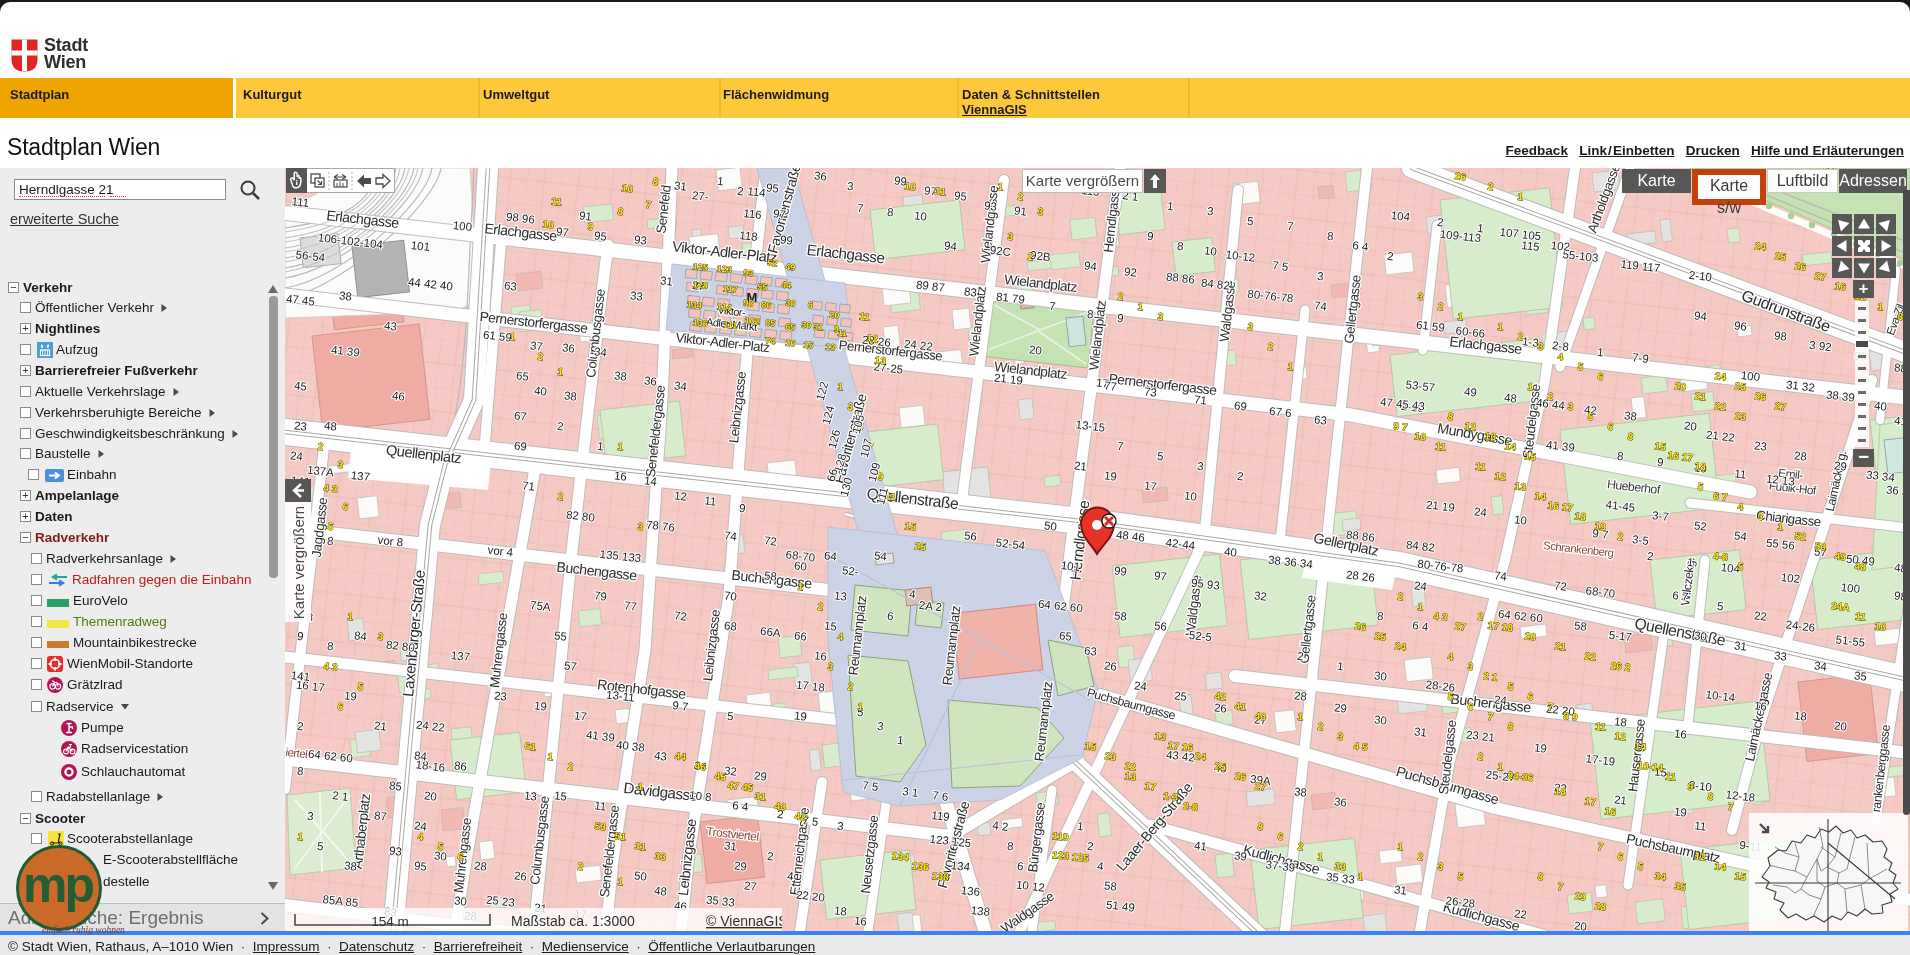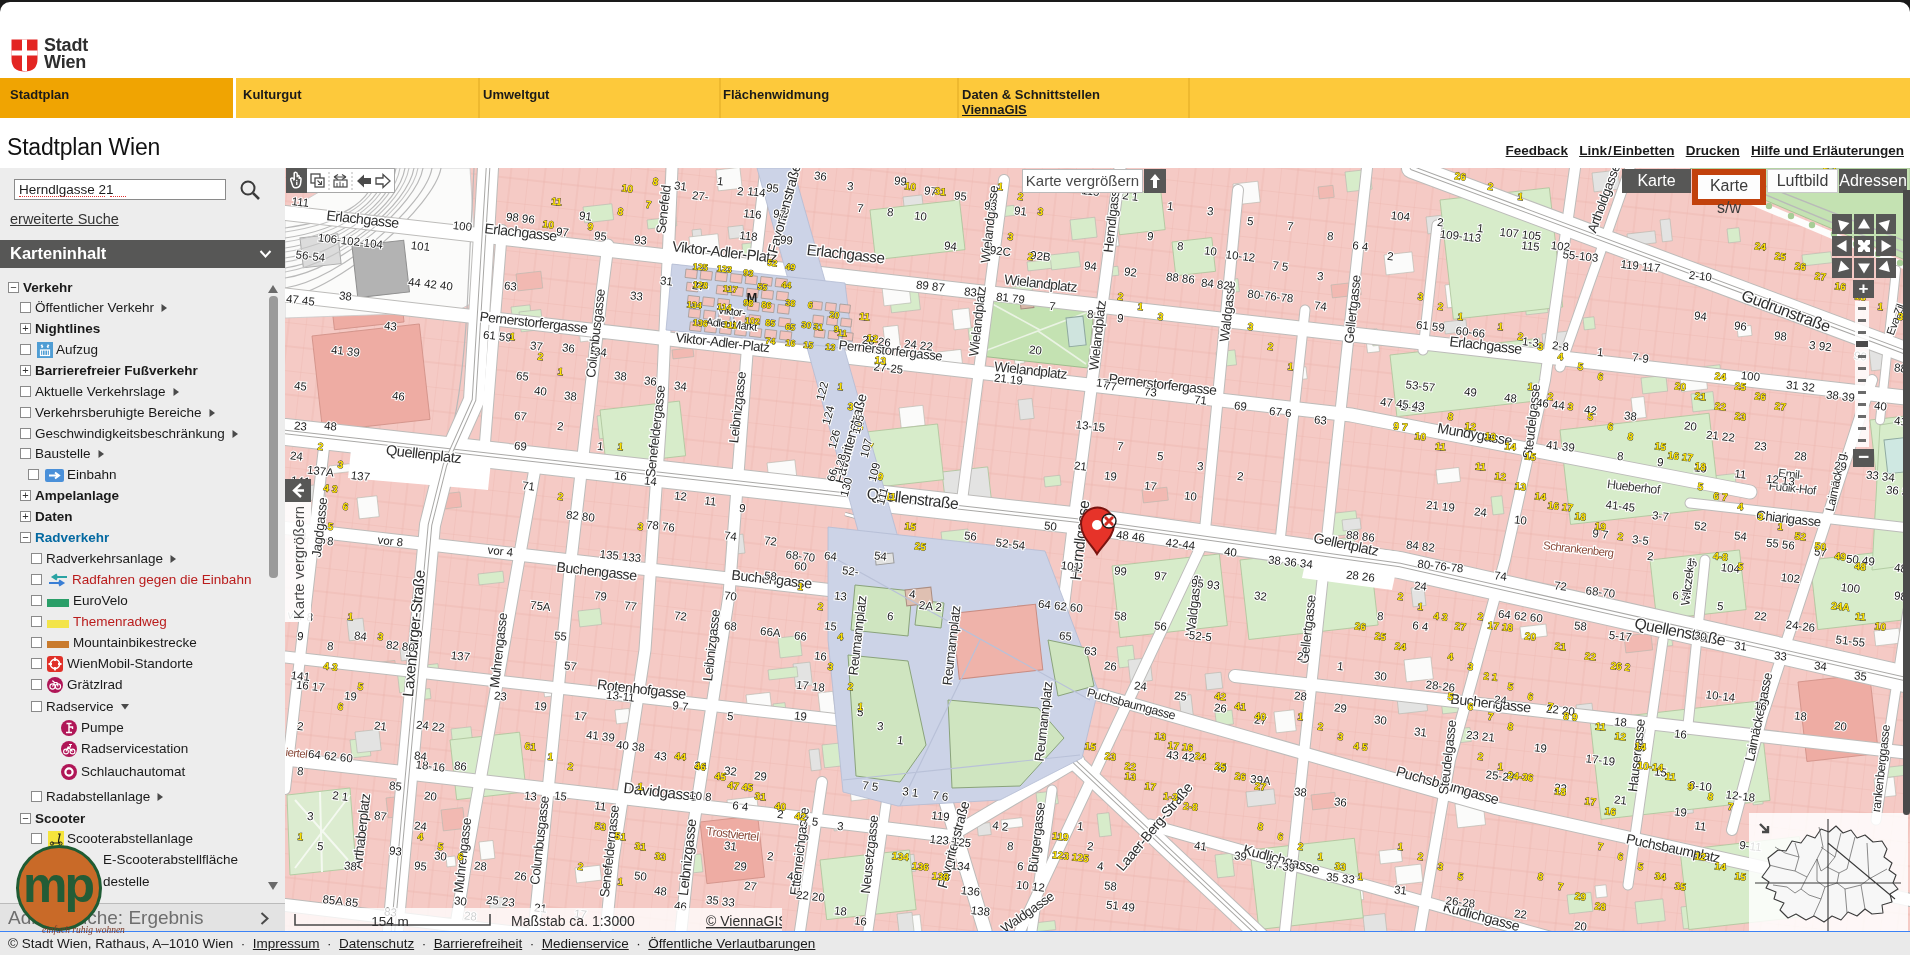--- a/index.html
+++ b/index.html
@@ -37,26 +37,20 @@
  <span style="text-decoration:underline">Hilfe und Erläuterungen</span>
 </div>
 
 <div class="abs" style="left:0;top:168px;width:285px;height:763px;background:#ededed">
   <div class="abs" style="left:14px;top:11px;width:212px;height:21px;background:#fff;border:1px solid #8a8a8a;font-size:13.5px;color:#1a1a1a;padding:2px 4px">Herndlgasse 21<div style="position:absolute;left:4px;top:16px;width:86px;border-bottom:1.5px dotted #e03030"></div><div style="position:absolute;left:95px;top:16px;width:16px;border-bottom:1.5px dotted #e03030"></div></div>
   <svg class="abs" style="left:238px;top:10px" width="24" height="24">
       <circle cx="10" cy="10" r="6.5" fill="none" stroke="#3a3a3a" stroke-width="2"></circle>
       <path d="M15 15 L21 21" stroke="#3a3a3a" stroke-width="2.6"></path>
     </svg>
   <div class="abs" style="left:10px;top:43px;font-size:14.5px;color:#333;text-decoration:underline">erweiterte Suche</div>
-  <div class="abs" style="left:0;top:72px;width:285px;height:28px;background:#575756">
-    <span style="position:absolute;left:10px;top:4px;font-size:16.5px;font-weight:bold;color:#fff">Karteninhalt</span>
-    <svg style="position:absolute;right:13px;top:9px" width="13" height="10">
-        <path d="M1.5 2 L6.5 7.5 L11.5 2" stroke="#fff" stroke-width="2" fill="none"></path>
-      </svg>
-  </div>
   <div class="abs" style="left:0;top:100px;width:285px;height:635px;overflow:hidden">
       <div style="position:absolute;top:11px;left:8px;height:17px;white-space:nowrap;display:flex;align-items:center">
         <span style="display:inline-block;width:11px;height:11px;border:1px solid #8a8a8a;background:#fff;font-size:11px;line-height:9px;text-align:center;color:#333;margin-right:4px">−</span>
         <span style="font-size:13.5px;font-weight:bold;color:#1a1a1a">Verkehr</span>
       </div>
       <div style="position:absolute;top:31px;left:20px;height:17px;white-space:nowrap;display:flex;align-items:center">
         <span style="display:inline-block;width:11px;height:11px;border:1px solid #8a8a8a;background:#fff;margin-right:4px"></span>
         <span style="font-size:13.5px;font-weight:normal;color:#1a1a1a">Öffentlicher Verkehr</span>
         <svg width="9" height="10" style="margin-left:6px">
           <path d="M1.5 1 L7 5 L1.5 9 Z" fill="#4a4a4a"></path>
@@ -119,21 +113,21 @@
       <div style="position:absolute;top:219px;left:20px;height:17px;white-space:nowrap;display:flex;align-items:center">
         <span style="display:inline-block;width:11px;height:11px;border:1px solid #8a8a8a;background:#fff;font-size:11px;line-height:9px;text-align:center;color:#333;margin-right:4px">+</span>
         <span style="font-size:13.5px;font-weight:bold;color:#1a1a1a">Ampelanlage</span>
       </div>
       <div style="position:absolute;top:240px;left:20px;height:17px;white-space:nowrap;display:flex;align-items:center">
         <span style="display:inline-block;width:11px;height:11px;border:1px solid #8a8a8a;background:#fff;font-size:11px;line-height:9px;text-align:center;color:#333;margin-right:4px">+</span>
         <span style="font-size:13.5px;font-weight:bold;color:#1a1a1a">Daten</span>
       </div>
       <div style="position:absolute;top:261px;left:20px;height:17px;white-space:nowrap;display:flex;align-items:center">
         <span style="display:inline-block;width:11px;height:11px;border:1px solid #8a8a8a;background:#fff;font-size:11px;line-height:9px;text-align:center;color:#333;margin-right:4px">−</span>
-        <span style="font-size:13.5px;font-weight:bold;color:#0369a1">Radverkehr</span>
+        <span style="font-size:13.5px;font-weight:bold;color:#7f1d1d">Radverkehr</span>
       </div>
       <div style="position:absolute;top:282px;left:31px;height:17px;white-space:nowrap;display:flex;align-items:center">
         <span style="display:inline-block;width:11px;height:11px;border:1px solid #8a8a8a;background:#fff;margin-right:4px"></span>
         <span style="font-size:13.5px;font-weight:normal;color:#1a1a1a">Radverkehrsanlage</span>
         <svg width="9" height="10" style="margin-left:6px">
           <path d="M1.5 1 L7 5 L1.5 9 Z" fill="#4a4a4a"></path>
         </svg>
       </div>
       <div style="position:absolute;top:303px;left:31px;height:17px;white-space:nowrap;display:flex;align-items:center">
         <span style="display:inline-block;width:11px;height:11px;border:1px solid #8a8a8a;background:#fff;margin-right:4px"></span>
@@ -144,21 +138,21 @@
         <span style="font-size:13.5px;font-weight:normal;color:#b91c1c">Radfahren gegen die Einbahn</span>
       </div>
       <div style="position:absolute;top:324px;left:31px;height:17px;white-space:nowrap;display:flex;align-items:center">
         <span style="display:inline-block;width:11px;height:11px;border:1px solid #8a8a8a;background:#fff;margin-right:4px"></span>
         <div style="width:22px;height:8px;background:#2a9e68;margin:4px 4px 0 1px;display:inline-block"></div>
         <span style="font-size:13.5px;font-weight:normal;color:#1a1a1a">EuroVelo</span>
       </div>
       <div style="position:absolute;top:345px;left:31px;height:17px;white-space:nowrap;display:flex;align-items:center">
         <span style="display:inline-block;width:11px;height:11px;border:1px solid #8a8a8a;background:#fff;margin-right:4px"></span>
         <div style="width:22px;height:8px;background:#f3e44a;margin:4px 4px 0 1px;display:inline-block"></div>
-        <span style="font-size:13.5px;font-weight:normal;color:#b91c1c">Themenradweg</span>
+        <span style="font-size:13.5px;font-weight:normal;color:#4d7c0f">Themenradweg</span>
       </div>
       <div style="position:absolute;top:366px;left:31px;height:17px;white-space:nowrap;display:flex;align-items:center">
         <span style="display:inline-block;width:11px;height:11px;border:1px solid #8a8a8a;background:#fff;margin-right:4px"></span>
         <div style="width:22px;height:7px;background:#c97b2d;margin:4px 4px 0 1px;display:inline-block"></div>
         <span style="font-size:13.5px;font-weight:normal;color:#1a1a1a">Mountainbikestrecke</span>
       </div>
       <div style="position:absolute;top:387px;left:31px;height:17px;white-space:nowrap;display:flex;align-items:center">
         <span style="display:inline-block;width:11px;height:11px;border:1px solid #8a8a8a;background:#fff;margin-right:4px"></span>
         <svg width="16" height="16" style="margin:0 4px 0 1px">
           <rect width="16" height="16" rx="3" fill="#e03028"></rect>
@@ -1555,20 +1549,20 @@
 <path d="M79 6 V122 M6 70 H152 M79 30 L146 86" stroke="#3a3a3a" stroke-width="1.1" fill="none"></path>
 </svg>
     <svg style="position:absolute;left:8px;top:8px" width="16" height="16">
         <path d="M3 3 L11 11 M11 5 V11 H5" stroke="#4a4a4a" stroke-width="2.4" fill="none"></path>
       </svg>
   </div>
 </div>
 
 <div class="abs" style="left:1903px;top:190px;width:7px;height:625px;background:#4a4a4a;border-radius:0 0 4px 4px"></div>
 
-<div class="abs" style="left:0;top:931px;width:1910px;height:24px;background:#eaeaea;border-top:1px solid #3b82f6">
+<div class="abs" style="left:0;top:931px;width:1910px;height:24px;background:#eaeaea;border-top:4px solid #3b82f6">
  <span style="position:absolute;left:8px;top:4px;font-size:13.5px;color:#1a1a1a">© Stadt Wien, Rathaus, A–1010 Wien&nbsp; ·&nbsp; <u>Impressum</u>&nbsp; ·&nbsp; <u>Datenschutz</u>&nbsp; ·&nbsp; <u>Barrierefreiheit</u>&nbsp; ·&nbsp; <u>Medienservice</u>&nbsp; ·&nbsp; <u>Öffentliche Verlautbarungen</u></span>
 </div>
 
 <div class="abs" style="left:16px;top:845px;width:86px;height:86px;border-radius:50%;background:#c96a28;border:3.5px solid #1f5c34;z-index:10">
   <span style="position:absolute;left:50%;top:50%;transform:translate(-52%,-56%);font-size:50px;font-weight:bold;color:#245c36;letter-spacing:-3px">mp</span>
   <span style="position:absolute;left:50%;top:63px;transform:translateX(-50%);font-size:7px;color:#245c36;white-space:nowrap"></span>
 </div>
 <div class="abs" style="left:42px;top:925px;font-size:9.5px;font-style:italic;color:#7a3a2a;z-index:11;font-family:&quot;Liberation Serif&quot;,serif">einfach ruhig wohnen</div>
 </body></html>

